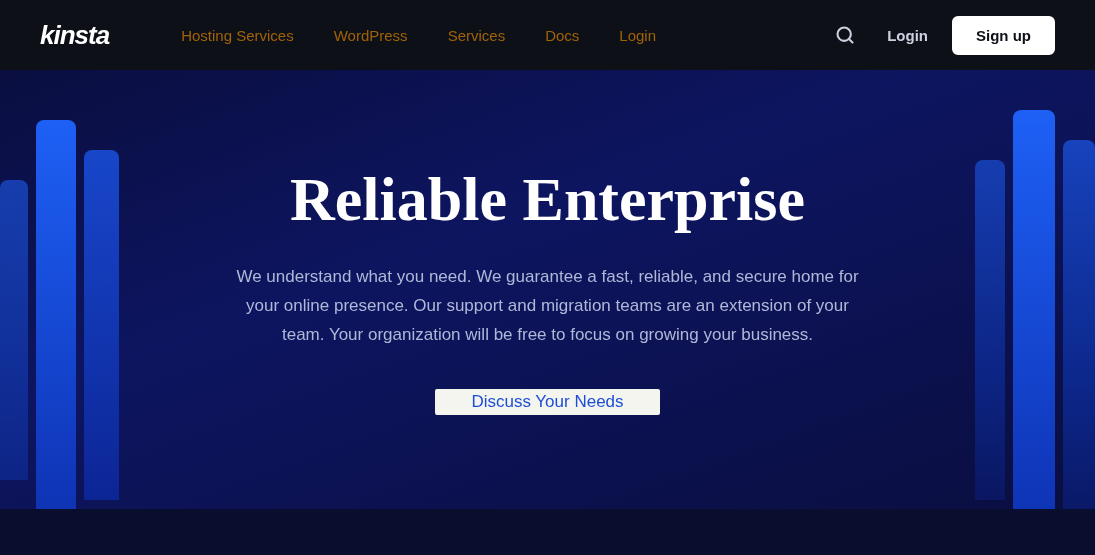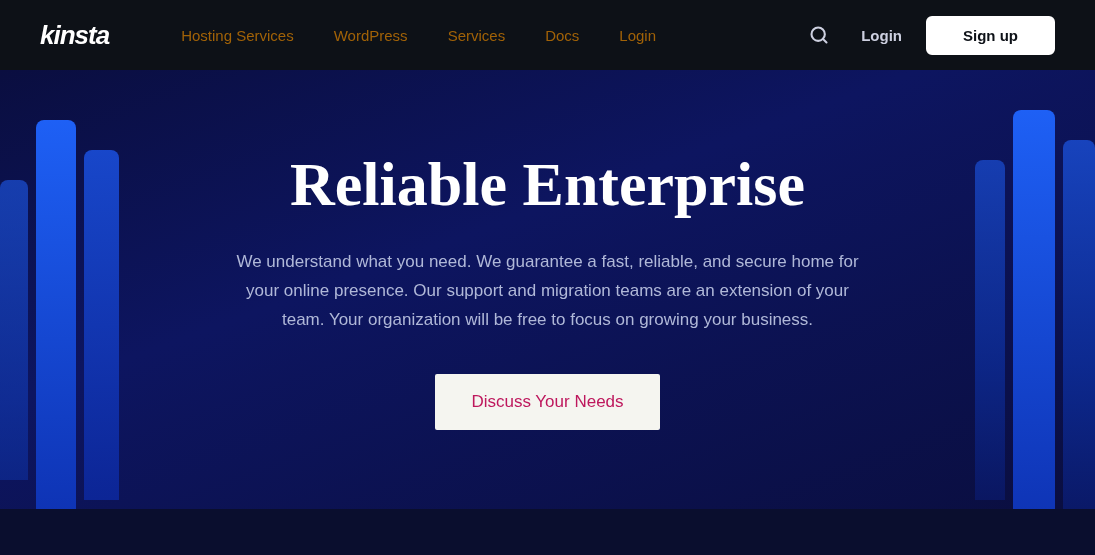--- a/index.html
+++ b/index.html
@@ -82,21 +82,21 @@
       font-weight: 700;
       padding: 8px 12px;
     }
 
     .signup-btn {
       background: #fff;
       border: 2px solid #fff;
       color: #0d1117;
       font-size: 15px;
       font-weight: 600;
-      padding: 9px 35px;
+      padding: 9px 22px;
       border-radius: 6px;
       cursor: pointer;
     }
 
     
     .hero {
       position: relative;
       width: 100%;
       height: 439px;
       background: linear-gradient(160deg, #0a0e40 0%, #0d1560 40%, #0a0e40 100%);
@@ -191,24 +191,24 @@
       font-size: 17px;
       line-height: 1.7;
       max-width: 640px;
       margin-bottom: 40px;
       position: relative;
       z-index: 2;
     }
 
     .cta-btn {
       background: #f5f5f0;
-      color: #be185d;
+      color: #1d4ed8;
       font-size: 17px;
       font-weight: 500;
-      padding: 18px 36px;
+      padding: 3px 36px;
       border: none;
       border-radius: 2px;
       cursor: pointer;
       position: relative;
       z-index: 2;
     }
   </style>
 </head>
 <body>
 

